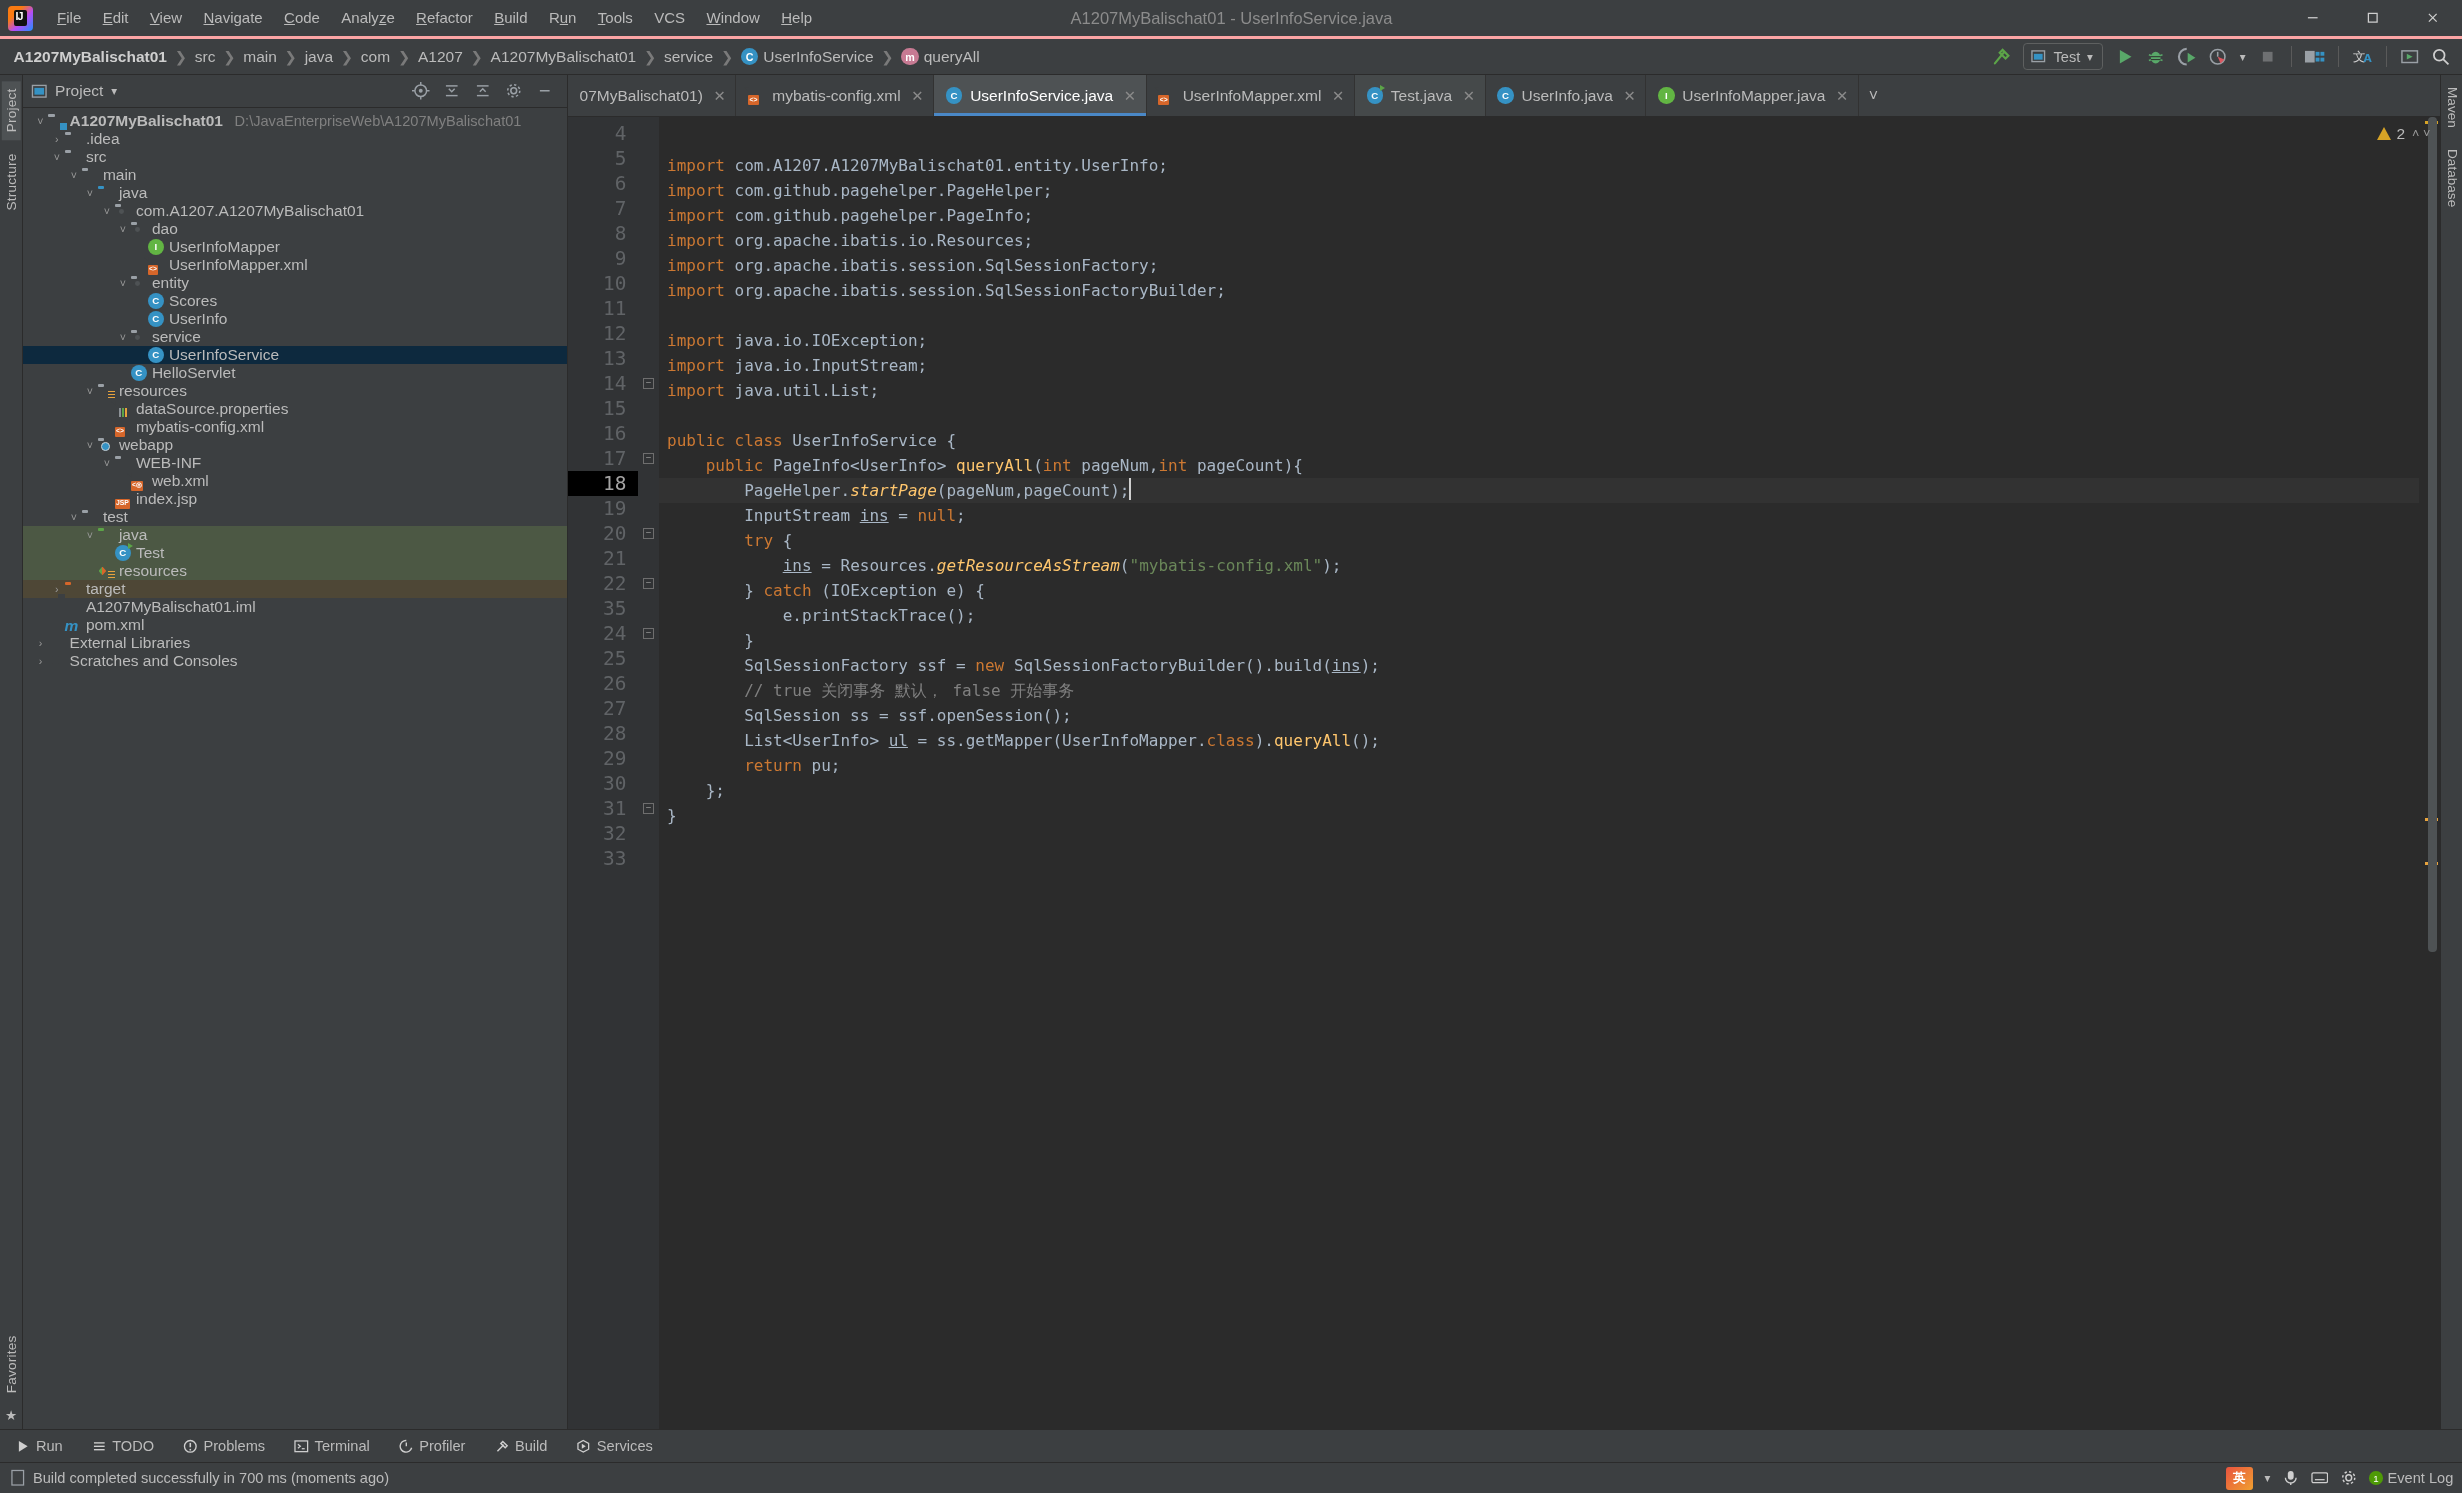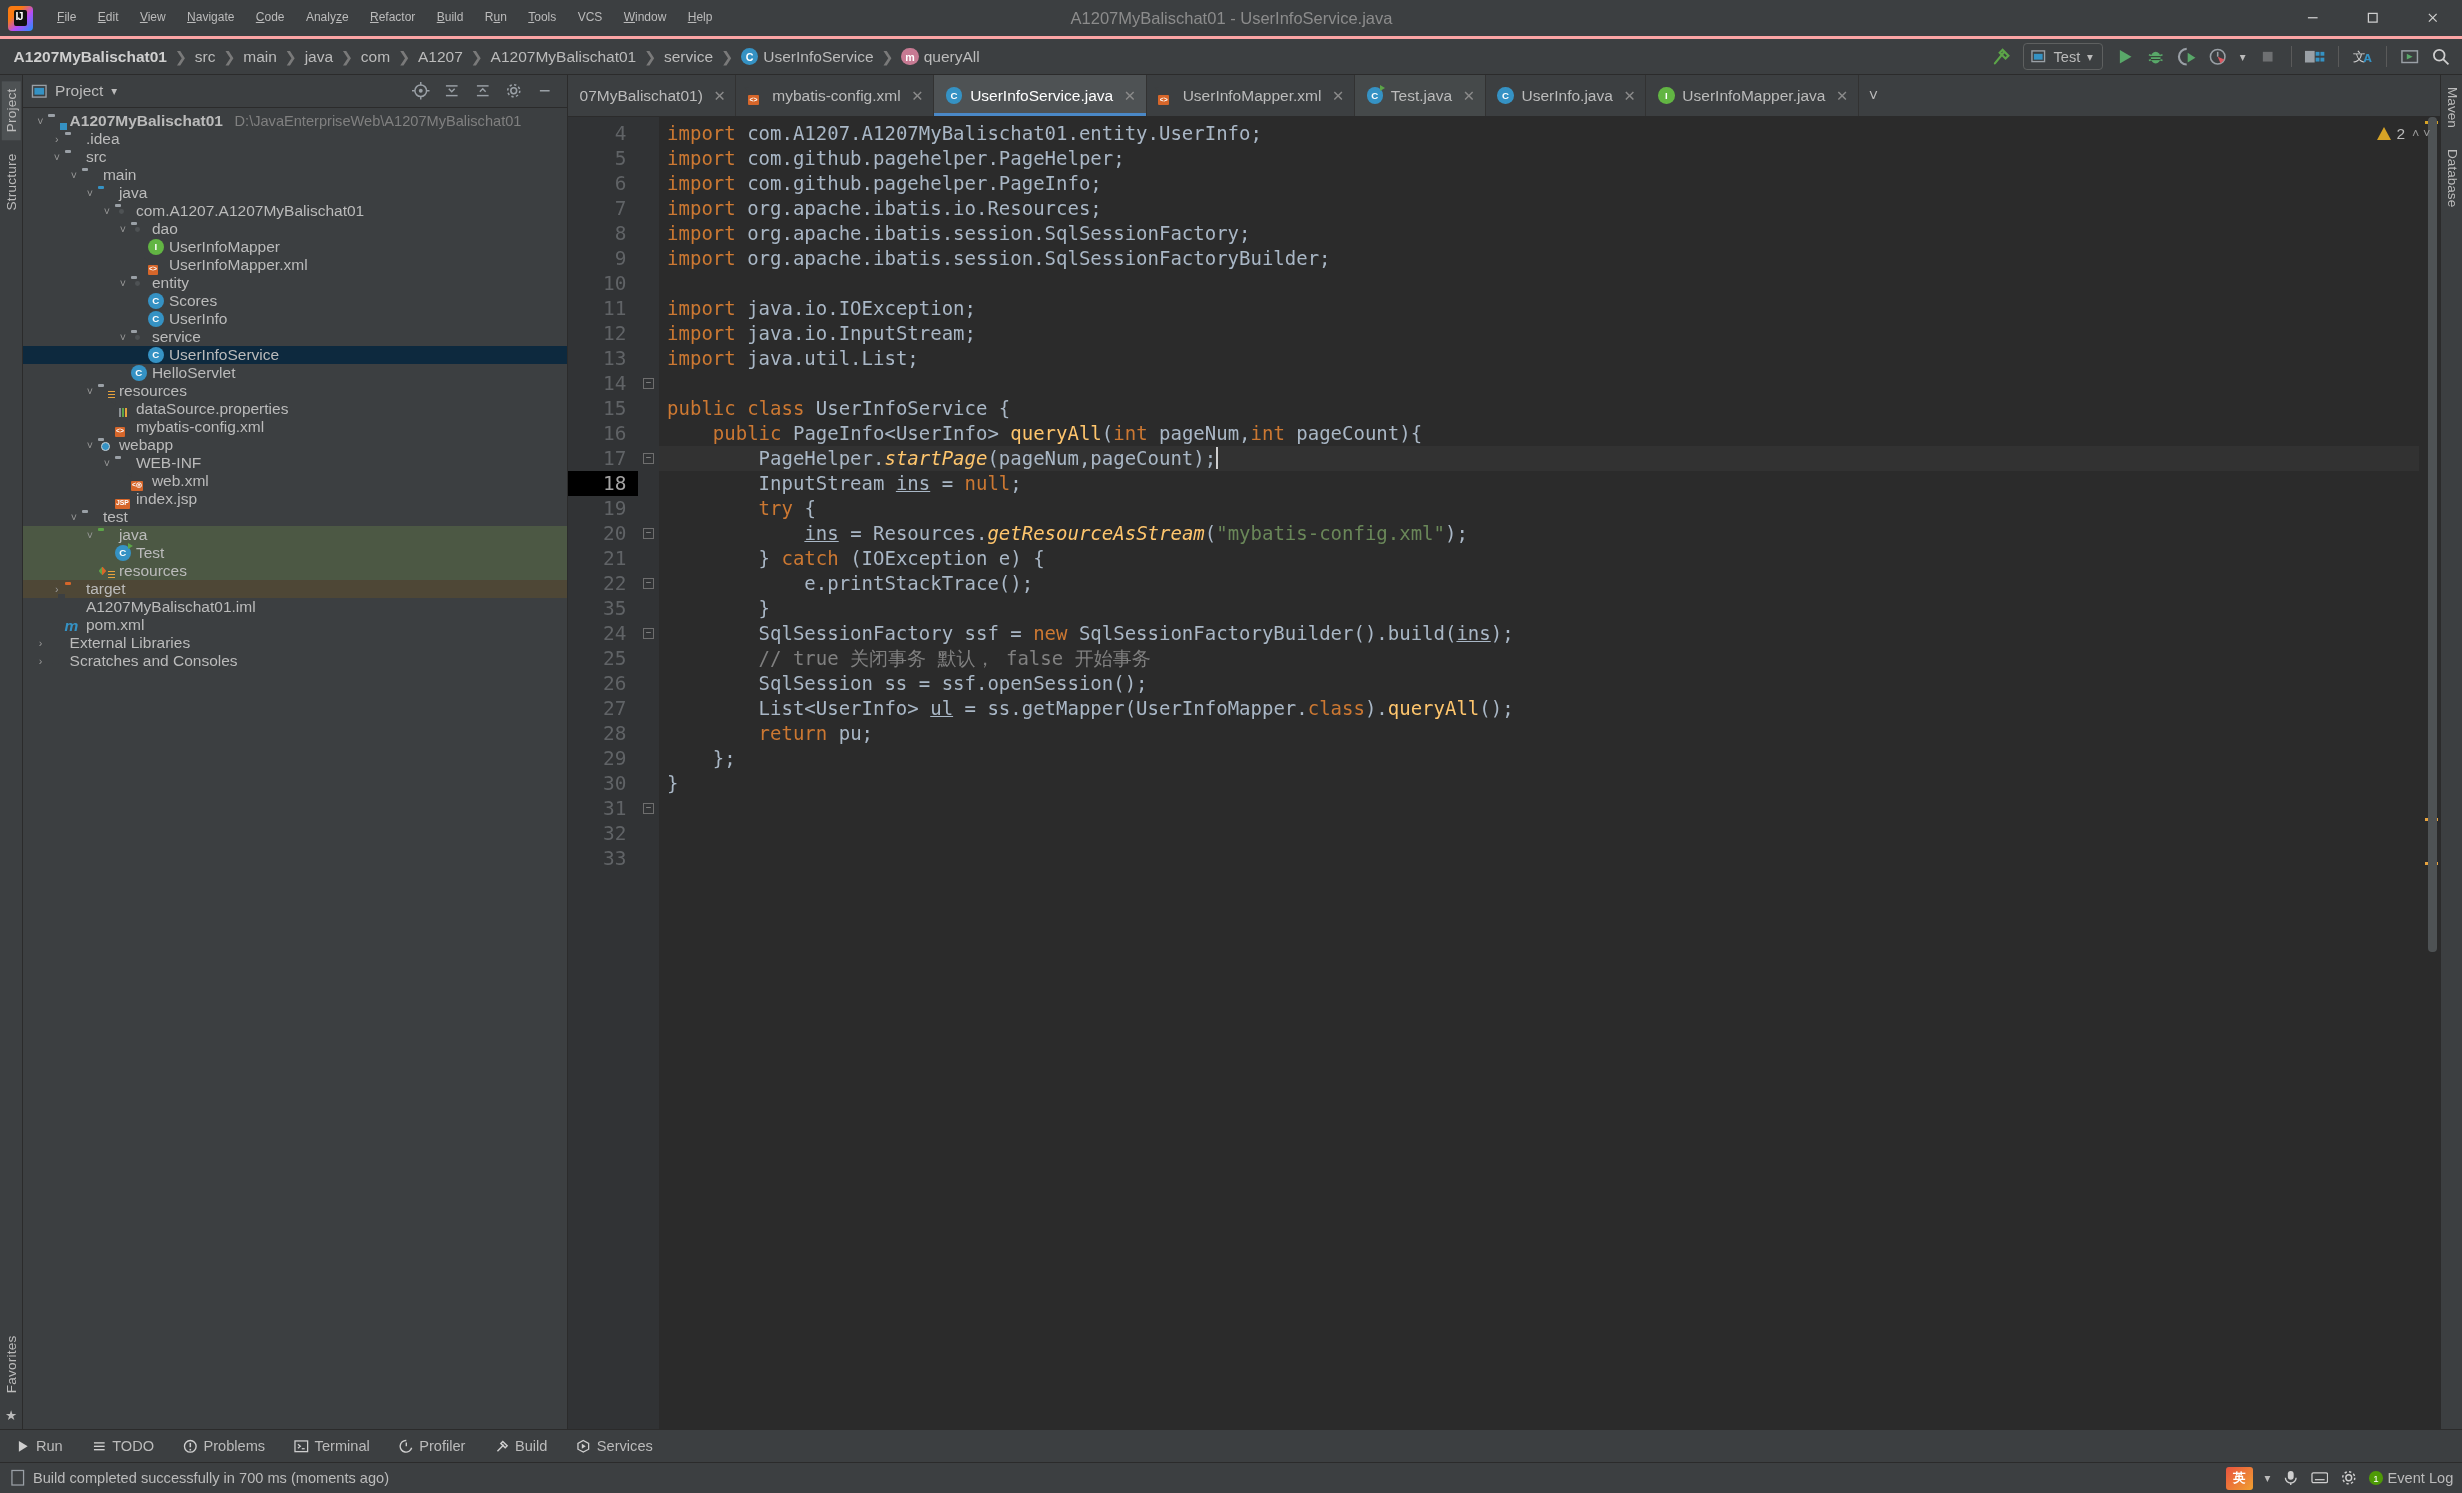--- a/index.html
+++ b/index.html
@@ -25,21 +25,21 @@
   .logo:after{
     content:""; position:absolute; left:5.8px; top:4.9px; width:13.6px; height:15.5px;
     background:#111; border-radius:1.9px;
   }
   .logo span{
     position:absolute; left:7.8px; top:4.9px; color:#fff; font-size:10.7px; font-weight:bold;
     z-index:2; letter-spacing:-1px;
   }
   .menubar { display: flex; align-items: center; gap: 0px; }
   .menu-item {
-    padding: 3.9px 10.7px; font-size: 12px; color: #bbbbbb; cursor: default; line-height: 21.3px;
+    padding: 3.9px 10.7px; font-size: 15px; color: #bbbbbb; cursor: default; line-height: 21.3px;
   }
   .menu-item u { text-decoration: underline; }
   .win-title {
     position: absolute; left: 0; right: 0; text-align: center; font-size: 16.5px;
     color: #8c8c8c; pointer-events: none;
   }
   .win-btns { margin-left: auto; display: flex; align-items: center; height: 100%; z-index: 3;}
   .win-btn { width: 60px; height: 39px; display: flex; align-items: center; justify-content: center;
              color: #cfcfcf; font-size: 16.5px; }
 
@@ -183,22 +183,22 @@
     font-family: "DejaVu Sans Mono", monospace; text-align: right; padding-top: 3.9px;
     position: relative;
   }
   .gline { height: 25px; line-height: 25px; padding-right: 11.6px; }
   .gline.cur { color:#a4a3a3; background:#000000; }
   .foldcol { width: 21.3px; flex: 0 0 21.3px; background:#313335; padding-top:3.9px; position:relative;}
   .fold { height:25px; display:flex; align-items:center; justify-content:center; }
   .foldmark { width:10.7px; height:10.7px; border:1px solid #6e6e6e; display:flex;align-items:center;
               justify-content:center; color:#9b9b9b; font-size:9.7px; line-height:8.7px; background:#313335;}
   .code {
-    flex: 1 1 auto; font-family: "DejaVu Sans Mono", monospace; font-size: 19px;
-    padding-top: 3.9px; color: #a9b7c6; overflow: hidden; position: relative;
+    flex: 1 1 auto; font-family: "DejaVu Sans Mono", monospace; font-size: 16px;
+    padding-top: 3.9px; color: #a9b7c6; overflow: hidden; position: relative; margin-top: 32px;
   }
   .cline { height: 25px; line-height: 25px; white-space: pre; padding-left: 7.8px; }
   .cline.cur { background: #323232; }
   .kw { color: #cc7832; }
   .str { color: #6a8759; }
   .cmt { color: #808080; }
   .mth { color: #ffc66d; }
   .fld { color: #a9b7c6; text-decoration: underline; }
   .hl { background: #344134; }
 

